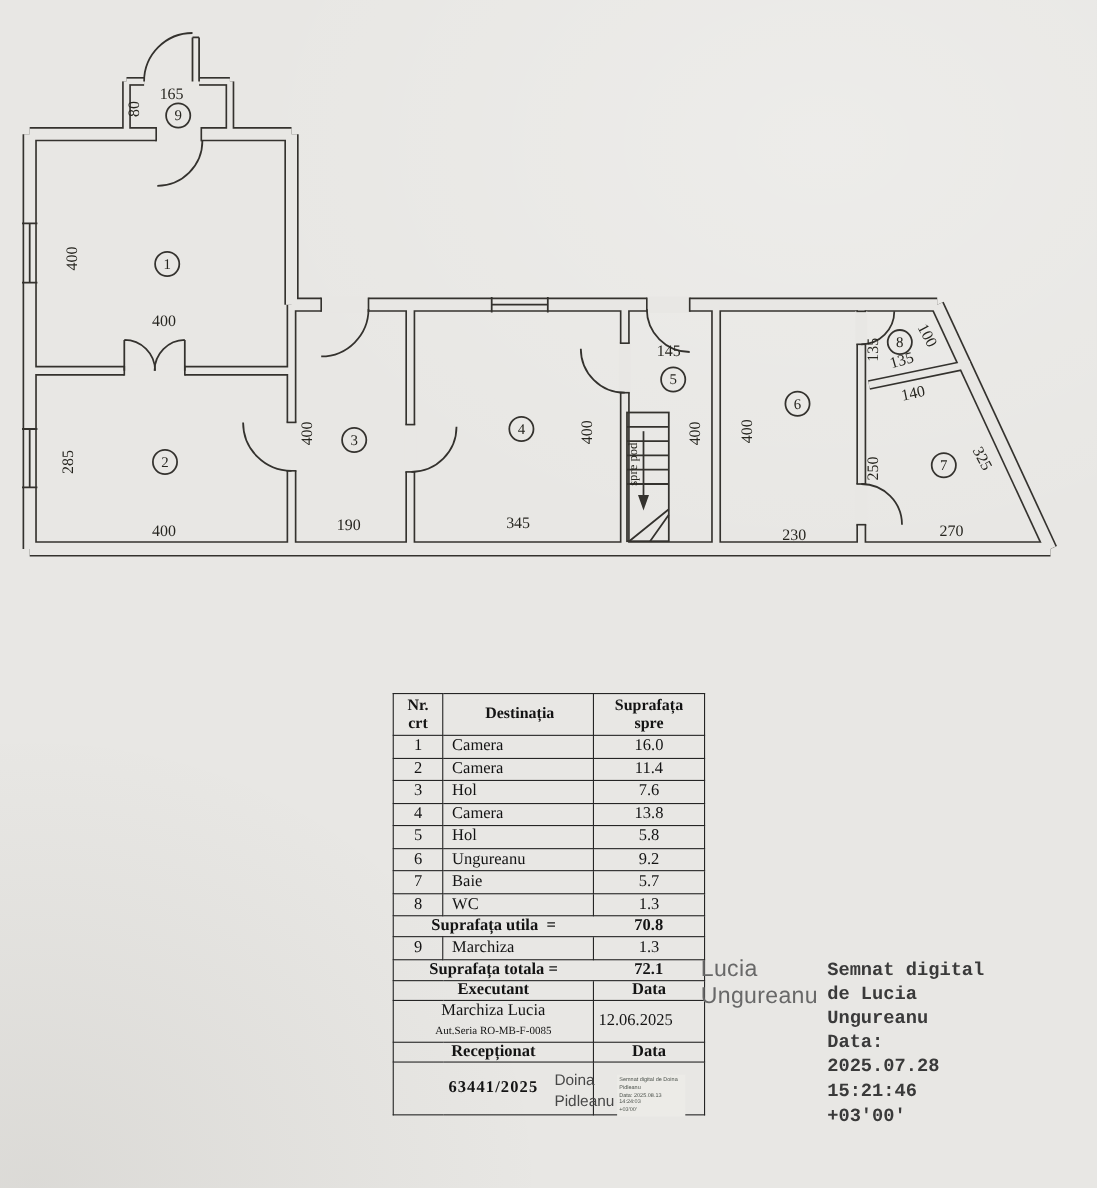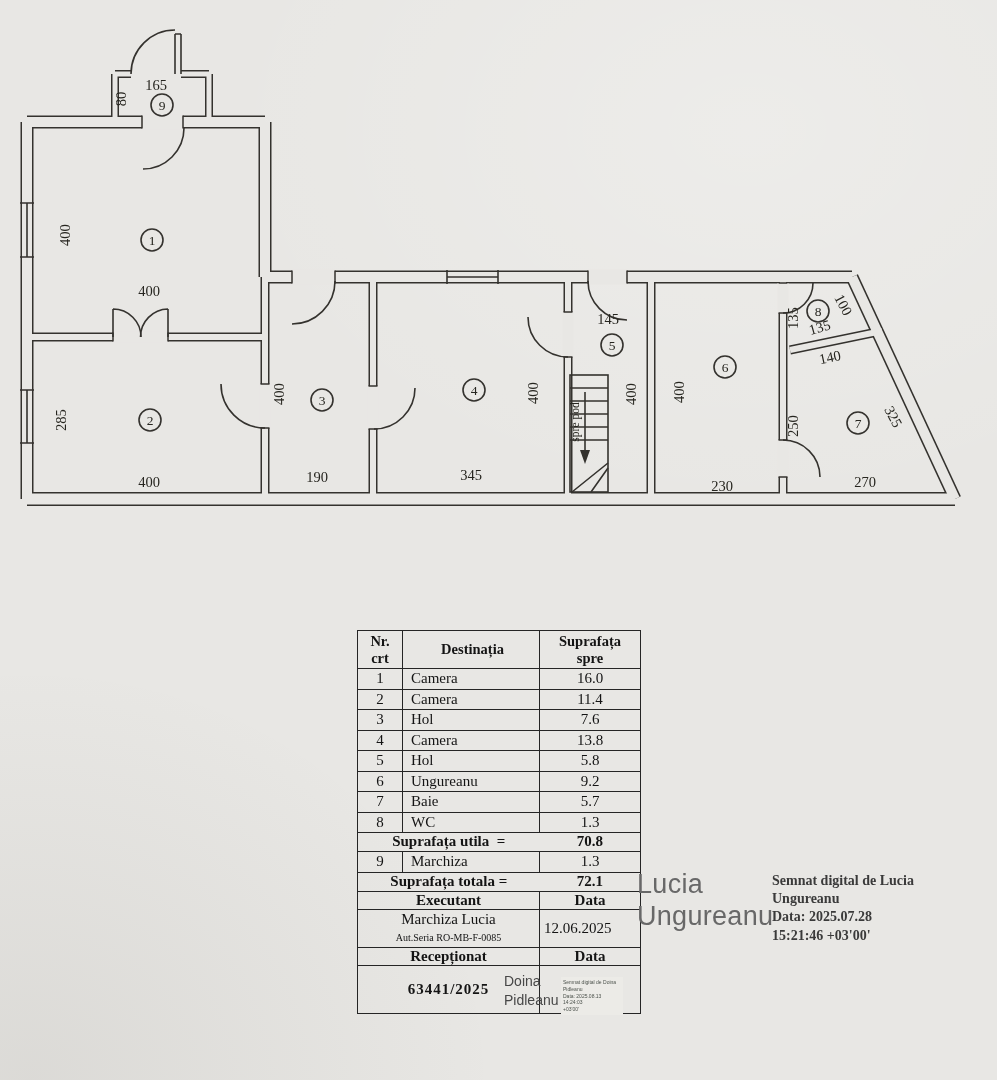--- a/index.html
+++ b/index.html
@@ -35,23 +35,23 @@
   .nodiv-r{border-left:none !important;}
   .namecell{text-align:center;font-size:16px;height:37px;}
   .nameline2{font-size:10px;}
   .datecell{text-align:left;font-size:17px;}
   .reg{font-family:"Liberation Sans",sans-serif;font-size:28px;font-weight:700;
        letter-spacing:1px;color:#2a2a2a;text-align:center;height:47px;}
   .lastcell{height:47px;}
 
   
   #lucia-sig-name{position:absolute;left:637px;top:869px;font-family:"Liberation Sans",sans-serif;
-    font-size:27px;color:#686868;line-height:1.18;letter-spacing:.3px;}
-  #lucia-sig-text{position:absolute;left:772px;top:872px;font-family:Liberation Serif, serif;
-    font-size:14px;font-weight:700;color:#3a3a3a;line-height:1.3;width:160px;}
+    font-size:21px;color:#686868;line-height:1.18;letter-spacing:.3px;}
+  #lucia-sig-text{position:absolute;left:752px;top:872px;font-family:Liberation Mono, monospace;
+    font-size:17px;font-weight:700;color:#3a3a3a;line-height:1.3;width:160px;}
   #doina-name{position:absolute;left:504px;top:972px;font-family:"Liberation Sans",sans-serif;
     font-size:14px;color:#474747;line-height:1.35;z-index:5;}
   #doina-sig{position:absolute;left:561px;top:977px;width:58px;font-family:"Liberation Sans",sans-serif;
     font-size:5px;color:#4c524c;line-height:1.35;background:#ecebe7;padding:2px 2px;z-index:5;}
 </style>
 </head>
 <body>
 
 <svg id="plan" width="997" height="620" viewBox="0 0 997 620">
 

